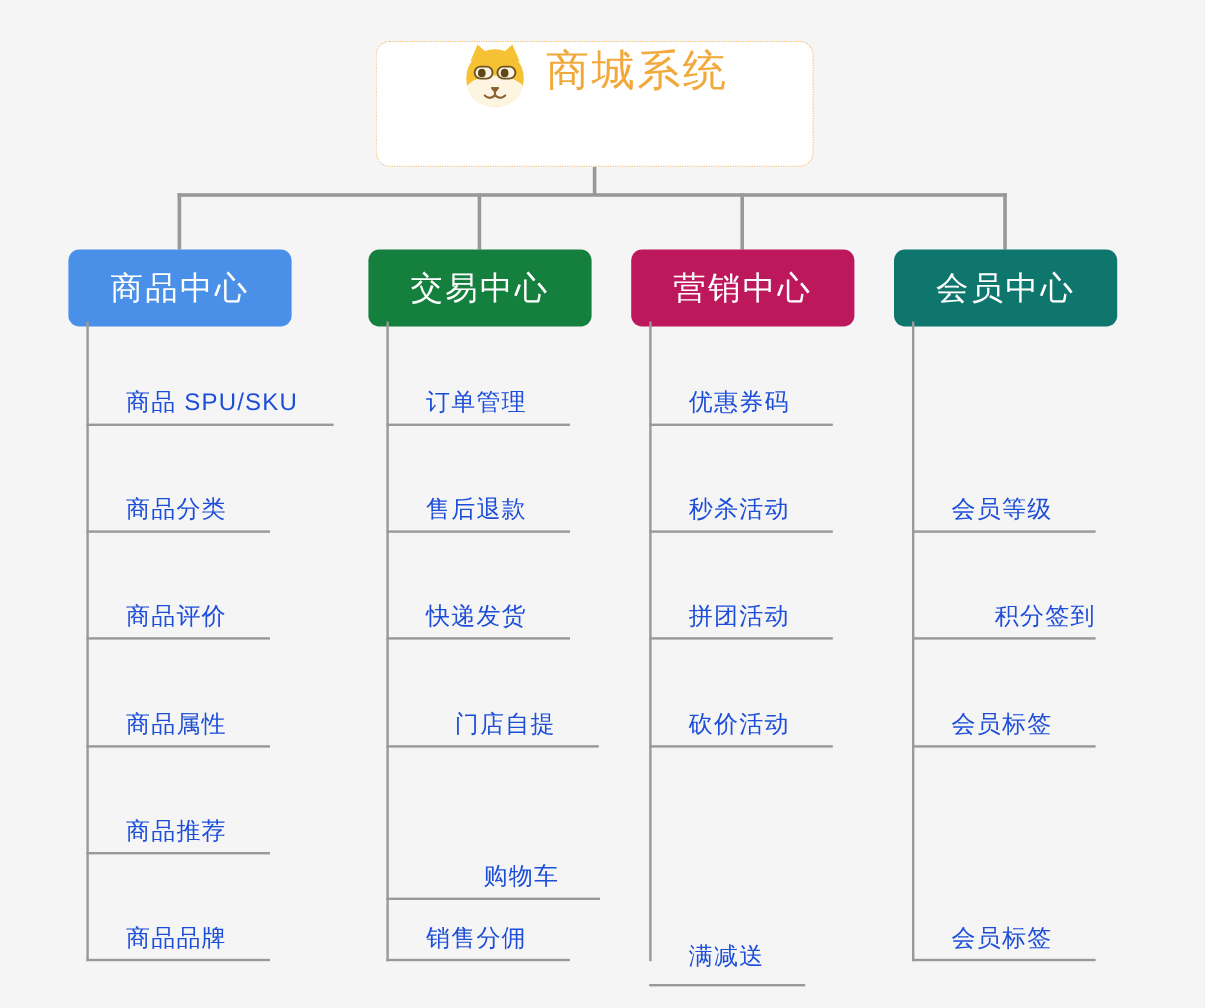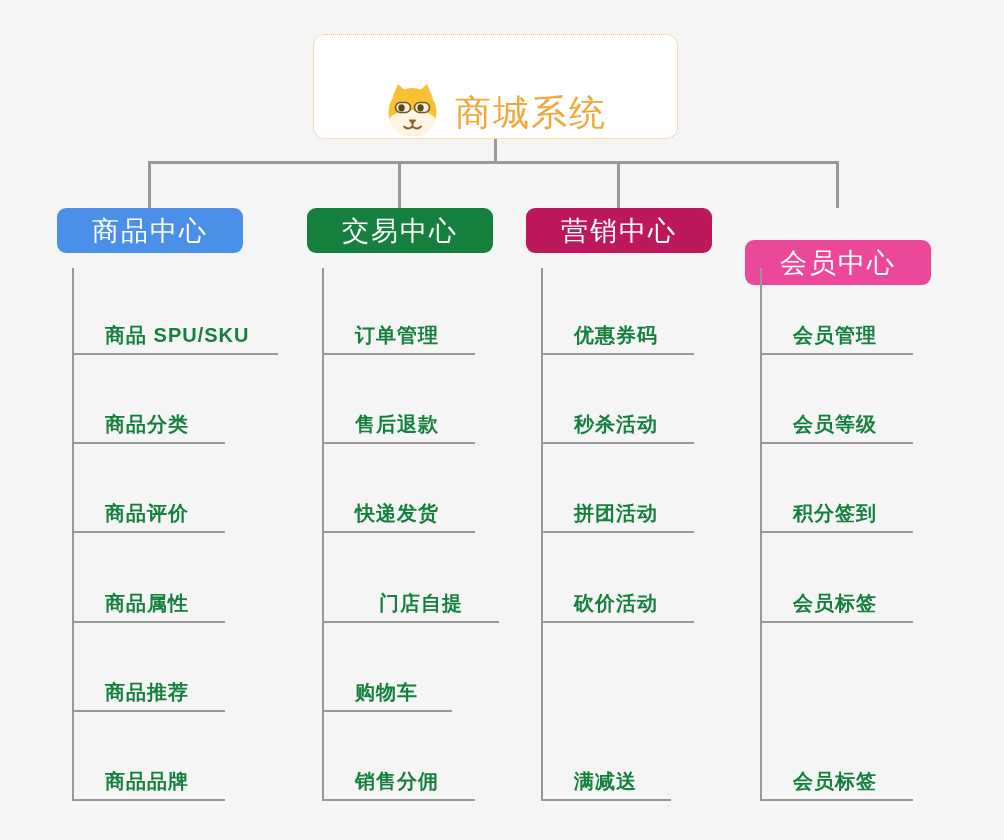--- a/index.html
+++ b/index.html
@@ -18,54 +18,54 @@
   .hline{height:3px;}
   .trunk{position:absolute;width:2px;background:#999999;}
 
   
   .root-node{
     position:absolute;left:313px;top:34px;width:365px;height:105px;
     background:#ffffff;
     border:1px dotted #f2b969;
     border-radius:12px;
     box-sizing:border-box;
-    display:flex;align-items:flex-end;justify-content:center;gap:14px;
+    display:flex;align-items:flex-start;justify-content:center;gap:14px;
   }
   .root-title{
     color:#f2a93b;
     font-size:36px;
     letter-spacing:2px;
     white-space:nowrap;
   }
   .dog-icon{width:57px;height:56px;flex:0 0 auto;}
 
   
   .branch{
-    position:absolute;top:208px;width:186px;height:45px;
+    position:absolute;top:208px;width:186px;height:64px;
     border-radius:9px;
     display:flex;align-items:center;justify-content:center;
     color:#ffffff;font-size:27px;letter-spacing:2px;
     white-space:nowrap;
   }
   .branch-0{background:#4a90e8;}
   .branch-1{background:#15803d;}
   .branch-2{background:#be185d;}
-  .branch-3{background:#ec4899;margin-top:32px;}
+  .branch-3{background:#0f766e;}
 
   
   .leaf{
     position:absolute;height:44px;width:153px;
     border-bottom:2px solid #999999;
     display:flex;align-items:flex-end;
     box-sizing:content-box;
   }
   .leaf span{
     padding-left:33px;padding-bottom:4px;
-    font-size:20px;color:#15803d;
-    white-space:nowrap;letter-spacing:1px;font-weight:bold;
+    font-size:20px;color:#1d4ed8;
+    white-space:nowrap;letter-spacing:1px;
   }
   .leaf.w-long{width:206px;}
   .leaf.w-short{width:130px;}
 </style>
 </head>
 <body>
 
 <div class="canvas">
 
   <div class="line vline" style="left:494px;top:139px;height:24px;"></div>
@@ -135,50 +135,47 @@
     </div>
   <div class="leaf" style="left:322px;top:398px;">
       <span>售后退款</span>
     </div>
   <div class="leaf" style="left:322px;top:487px;text-align:center;">
       <span>快递发货</span>
     </div>
   <div class="leaf" style="left:322px;top:577px;padding-left:24px;">
       <span>门店自提</span>
     </div>
-  <div class="leaf w-short" style="left:322px;top:666px;">
+  <div class="leaf w-short" style="left:322px;top:704px;padding-left:48px;">
       <span>购物车</span>
     </div>
   <div class="leaf" style="left:322px;top:755px;">
       <span>销售分佣</span>
     </div>
 
   <div class="leaf" style="left:541px;top:309px;">
       <span>优惠券码</span>
     </div>
   <div class="leaf" style="left:541px;top:398px;">
       <span>秒杀活动</span>
     </div>
   <div class="leaf" style="left:541px;top:487px;">
       <span>拼团活动</span>
     </div>
   <div class="leaf" style="left:541px;top:577px;">
       <span>砍价活动</span>
     </div>
-  <div class="leaf w-short" style="left:541px;top:755px;">
+  <div class="leaf w-short" style="left:541px;top:776px;align-items:center;">
       <span>满减送</span>
     </div>
 
-  <div class="leaf" style="left:760px;top:309px;">
-      <span>会员管理</span>
-    </div>
   <div class="leaf" style="left:760px;top:398px;">
       <span>会员等级</span>
     </div>
-  <div class="leaf" style="left:760px;top:487px;">
+  <div class="leaf" style="left:760px;top:487px;justify-content:flex-end;">
       <span>积分签到</span>
     </div>
   <div class="leaf" style="left:760px;top:577px;">
       <span>会员标签</span>
     </div>
   <div class="leaf" style="left:760px;top:755px;">
       <span>会员标签</span>
     </div>
 
 </div>

